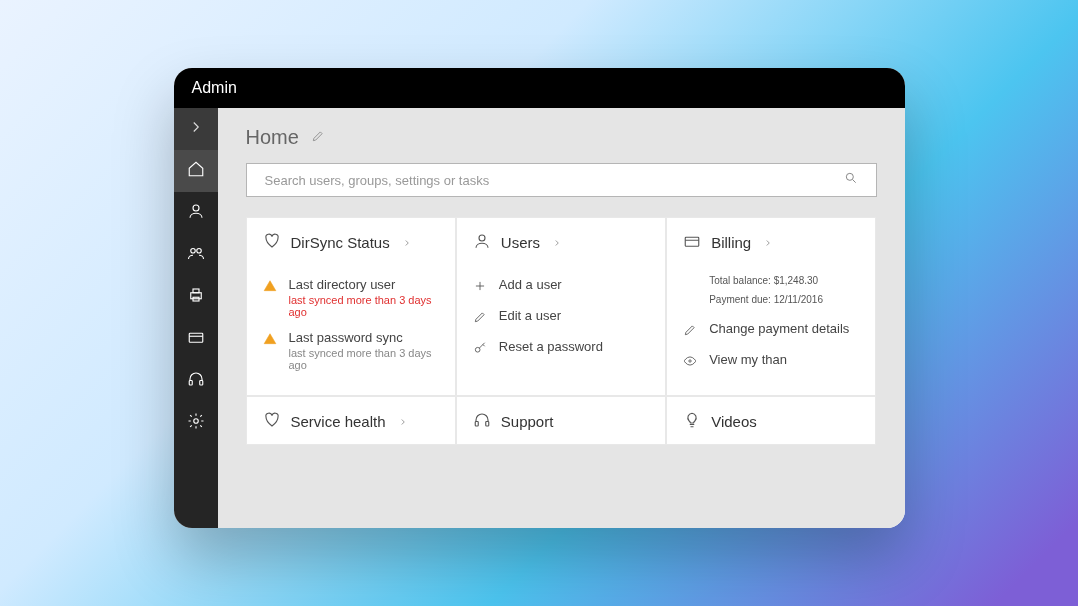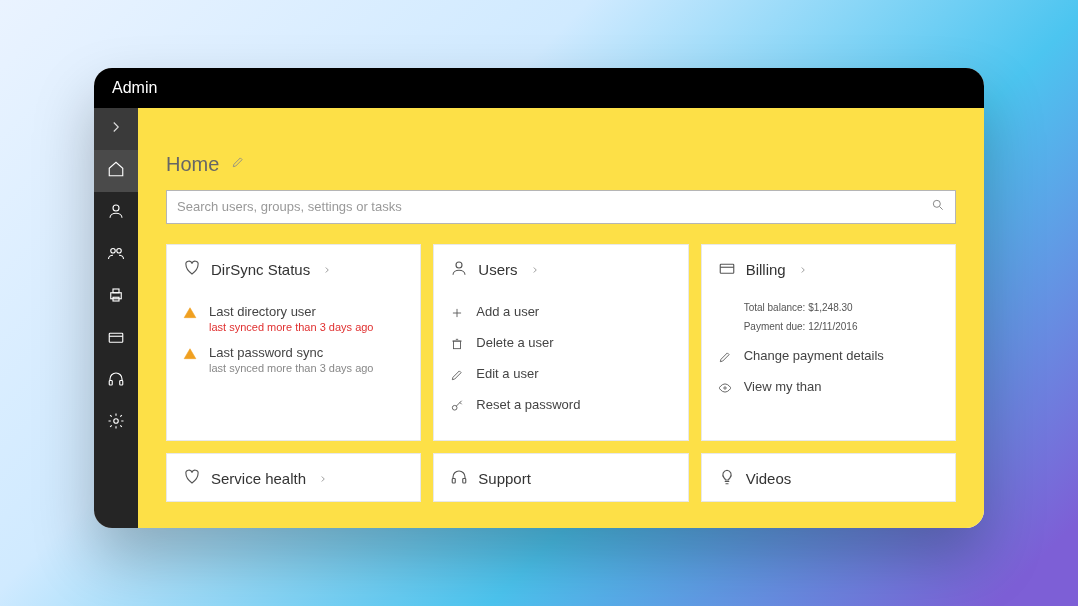--- a/index.html
+++ b/index.html
@@ -2,21 +2,21 @@
 <html><head>
 <meta charset="utf-8">
 <style>
   * { box-sizing: border-box; margin: 0; padding: 0; }
   html, body { width: 1078px; height: 606px; font-family: "Segoe UI", Arial, sans-serif; }
   body {
     background: linear-gradient(135deg, #eaf3ff 0%, #d0eaff 35%, #4cc5f0 65%, #7d5fd6 95%);
     display: flex; align-items: center; justify-content: center;
   }
   .frame {
-    width: 890px; height: 460px; background: #fff; border-radius: 18px;
+    width: 731px; height: 460px; background: #fff; border-radius: 18px;
     box-shadow: 0 30px 60px rgba(0,0,0,.25);
     overflow: hidden; display: flex; flex-direction: column;
     margin-top: -10px;
   }
   .titlebar {
     height: 40px; background: #000; color: #fff; display: flex; align-items: center;
     padding: 0 18px; font-size: 16px; font-weight: 400;
   }
   .body { flex: 1; display: flex; min-height: 0; }
   .sidebar {
@@ -24,38 +24,38 @@
   }
   .sidebar-item {
     height: 42px; display: flex; align-items: center; justify-content: center;
     color: #fff; cursor: pointer;
   }
   .sidebar-item.expand { background: #3a3a3a; }
   .sidebar-item.active { background: #4a4a4a; }
   .sidebar-item svg { width: 18px; height: 18px; stroke: #fff; fill: none; stroke-width: 1.5; }
   .sidebar-item.expand svg { stroke: #ddd; }
   .main {
-    flex: 1; background: #fde047; padding: 18px 28px 0 28px;
-    display: flex; flex-direction: column; overflow: hidden; justify-content: center;
+    flex: 1; background: #e5e5e5; padding: 18px 28px 0 28px;
+    display: flex; flex-direction: column; overflow: hidden;
   }
   .page-header { display: flex; align-items: center; gap: 12px; margin-bottom: 14px; }
   .page-title { font-size: 20px; color: #666; font-weight: 400; }
   .edit-icon svg { width: 14px; height: 14px; stroke: #888; fill: none; stroke-width: 1.5; }
   .search-wrap {
     display: flex; align-items: center; border: 1px solid #b5b5b5; background: #fff;
-    height: 34px; padding: 0 10px; margin-bottom: 20px;
+    height: 34px; padding: 0 18px; margin-bottom: 20px;
   }
   .search-input {
     flex: 1; border: none; outline: none; font-size: 13px; color: #333;
     background: transparent;
   }
   .search-input::placeholder { color: #999; }
   .search-wrap svg { width: 14px; height: 14px; stroke: #777; fill: none; stroke-width: 1.5; }
   .cards {
-    display: grid; grid-template-columns: 1fr 1fr 1fr; gap: 12px;
+    display: grid; grid-template-columns: 1fr 1fr 1fr; 
   }
   .card {
     background: #fff; border: 1px solid #e8e8e8; padding: 0;
   }
   .card-header {
     display: flex; align-items: center; gap: 10px; padding: 14px 16px 12px 16px;
     font-size: 15px; color: #333;
   }
   .card-header svg { width: 18px; height: 18px; stroke: #555; fill: none; stroke-width: 1.5; flex-shrink:0; }
   .card-header .chev { margin-left: 2px; }
@@ -236,30 +236,20 @@
                 <svg viewBox="0 0 24 24">
                     <line x1="12" y1="5" x2="12" y2="19"></line>
                     <line x1="5" y1="12" x2="19" y2="12"></line>
                   </svg>
               </span>
               <span>Add a user</span>
             </div>
             <div class="row-item icon-stroke">
               <span class="icon-stroke">
                 <svg viewBox="0 0 24 24">
-                    <rect x="6" y="7" width="12" height="13"></rect>
-                    <line x1="4" y1="7" x2="20" y2="7"></line>
-                    <line x1="10" y1="4" x2="14" y2="4"></line>
-                  </svg>
-              </span>
-              <span>Delete a user</span>
-            </div>
-            <div class="row-item icon-stroke">
-              <span class="icon-stroke">
-                <svg viewBox="0 0 24 24">
                     <path d="M4 20l4-1 11-11-3-3L5 16l-1 4z"></path>
                   </svg>
               </span>
               <span>Edit a user</span>
             </div>
             <div class="row-item icon-stroke">
               <span class="icon-stroke">
                 <svg viewBox="0 0 24 24">
                     <circle cx="8" cy="15" r="4"></circle>
                     <path d="M11 12 L20 3 M17 6l3 3"></path>

